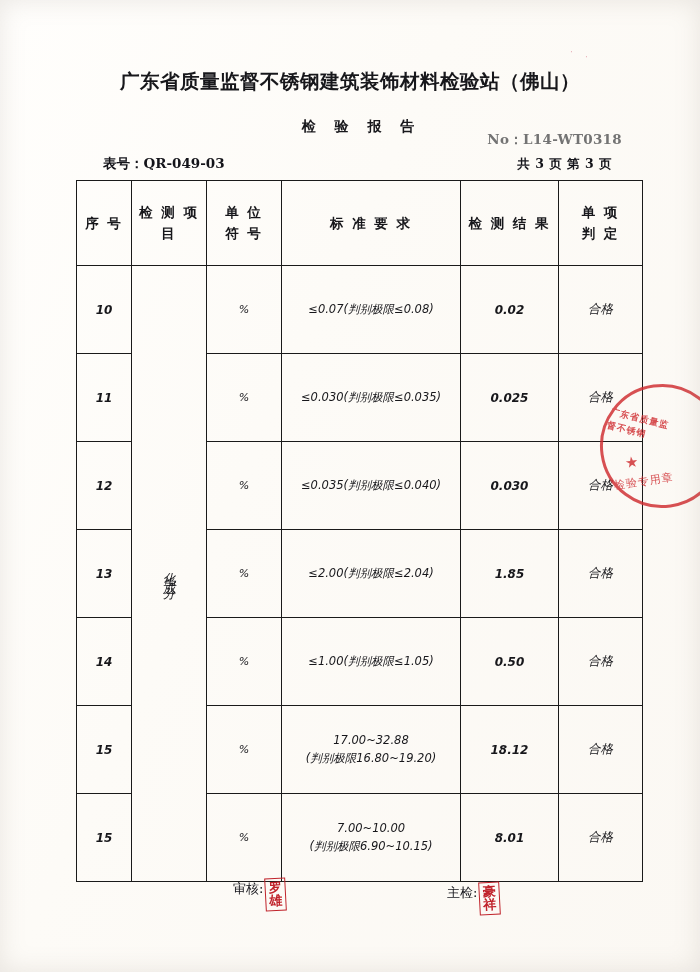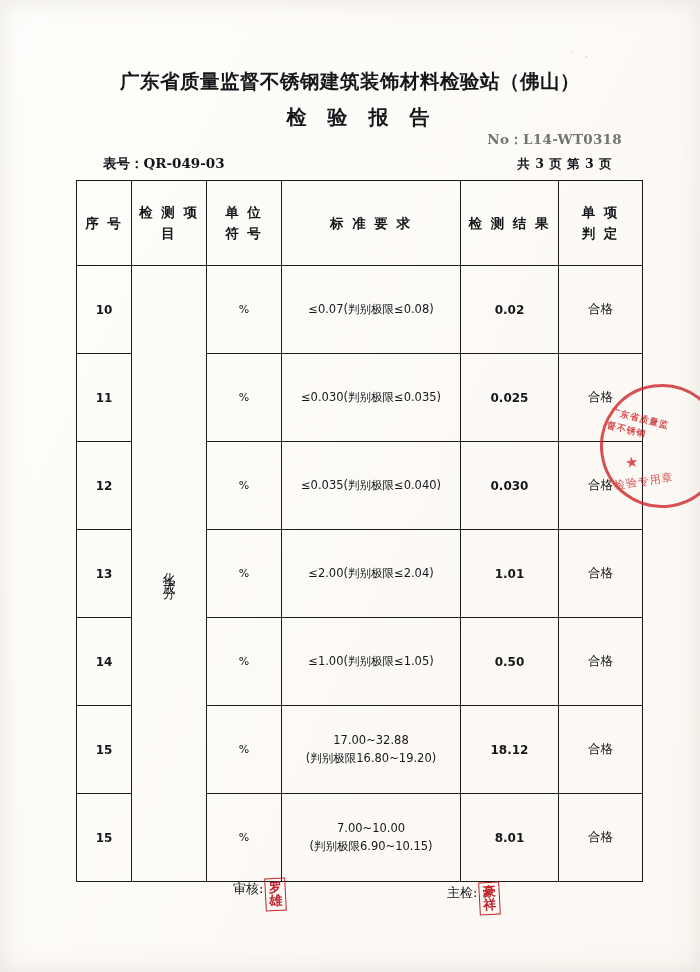--- a/index.html
+++ b/index.html
@@ -43,25 +43,25 @@
   }
   .title-line1 {
     font-family: "DejaVu Serif", "Liberation Serif", serif;
     font-size: 19.5px;
     font-weight: bold;
     letter-spacing: 0.5px;
     color: #17171b;
   }
   .title-line2 {
     font-family: "DejaVu Serif", "Liberation Serif", serif;
-    font-size: 20px;
+    font-size: 14px;
     font-weight: bold;
     letter-spacing: 7px;
     color: #17171b;
-    margin-top: 9px;
+    margin-top: 23px;
     padding-left: 23px;
   }
 
   .report-no {
     position: absolute;
     right: 78px;
     top: 131px;
     font-family: "DejaVu Serif", "Liberation Serif", serif;
     font-size: 13.5px;
     font-weight: bold;
@@ -107,20 +107,21 @@
   thead td {
     height: 82px;
     font-size: 13.5px;
     font-weight: bold;
     letter-spacing: 2px;
     line-height: 1.55;
   }
   tbody td {
     height: 85px;
     font-size: 11.5px;
+    font-style: italic;
   }
   .col-seq { width: 52px; }
   .col-item { width: 72px; }
   .col-unit { width: 72px; }
   .col-req { width: 176px; }
   .col-result { width: 95px; }
   .col-judge { width: 81px; }
 
   .seq-cell { font-size: 12px; font-weight: bold; }
   .unit-cell { font-size: 11px; }
@@ -287,21 +288,21 @@
         </td>
         <td class="result-cell">0.030</td>
         <td class="judge-cell">合格</td>
       </tr>
       <tr>
         <td class="seq-cell">13</td>
         <td class="unit-cell">%</td>
         <td class="req-cell">
           <span>≤2.00(判别极限≤2.04)</span>
         </td>
-        <td class="result-cell">1.01</td>
+        <td class="result-cell">1.85</td>
         <td class="judge-cell">合格</td>
       </tr>
       <tr>
         <td class="seq-cell">14</td>
         <td class="unit-cell">%</td>
         <td class="req-cell">
           <span>≤1.00(判别极限≤1.05)</span>
         </td>
         <td class="result-cell">0.50</td>
         <td class="judge-cell">合格</td>

